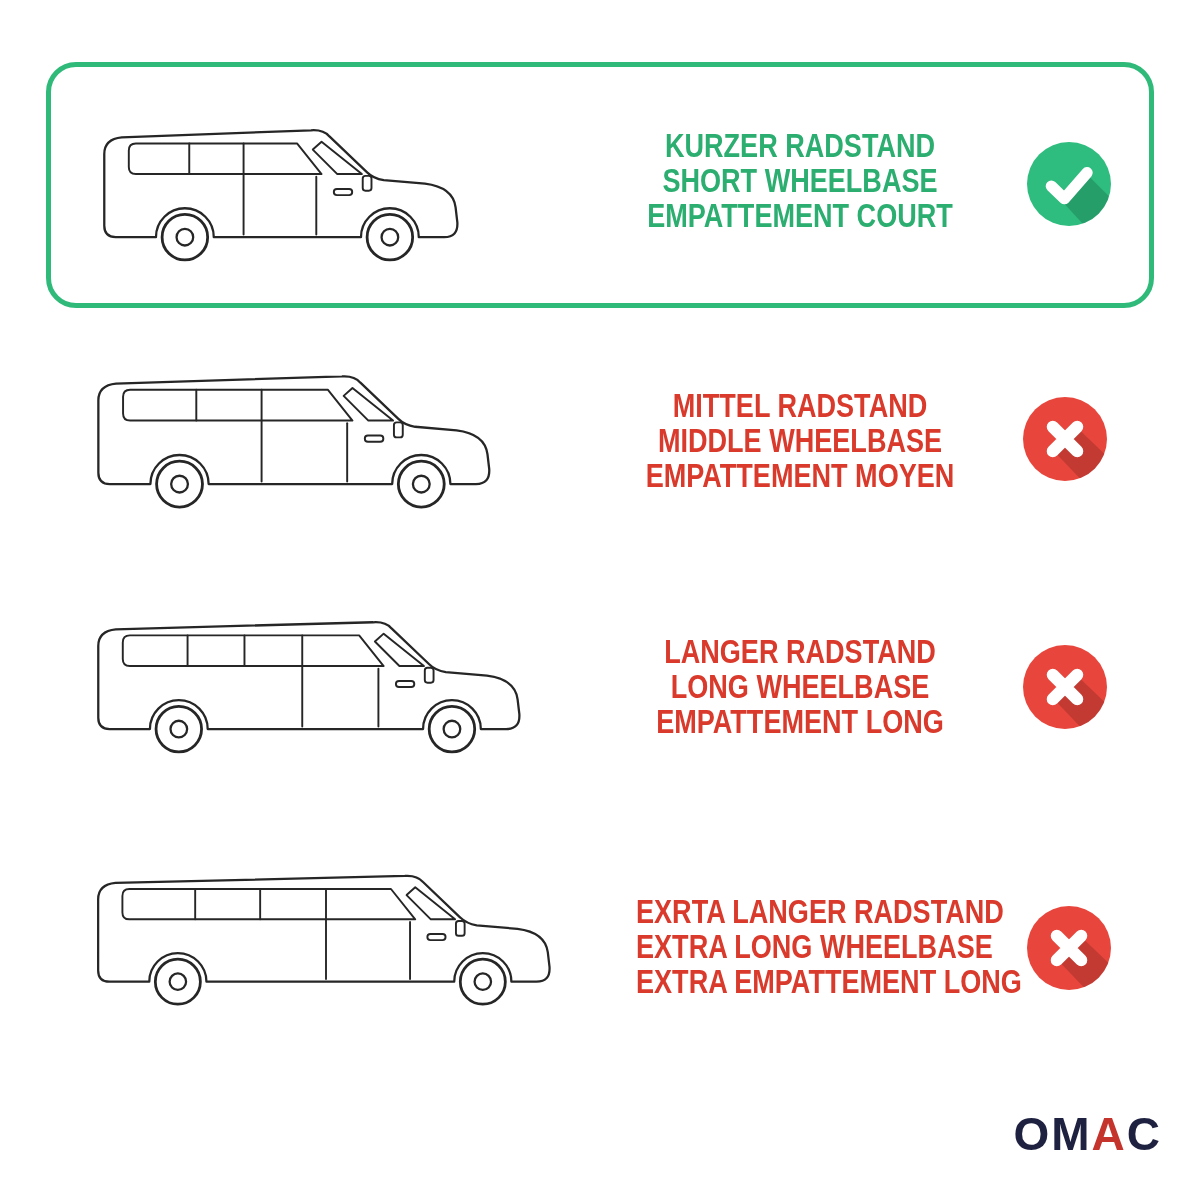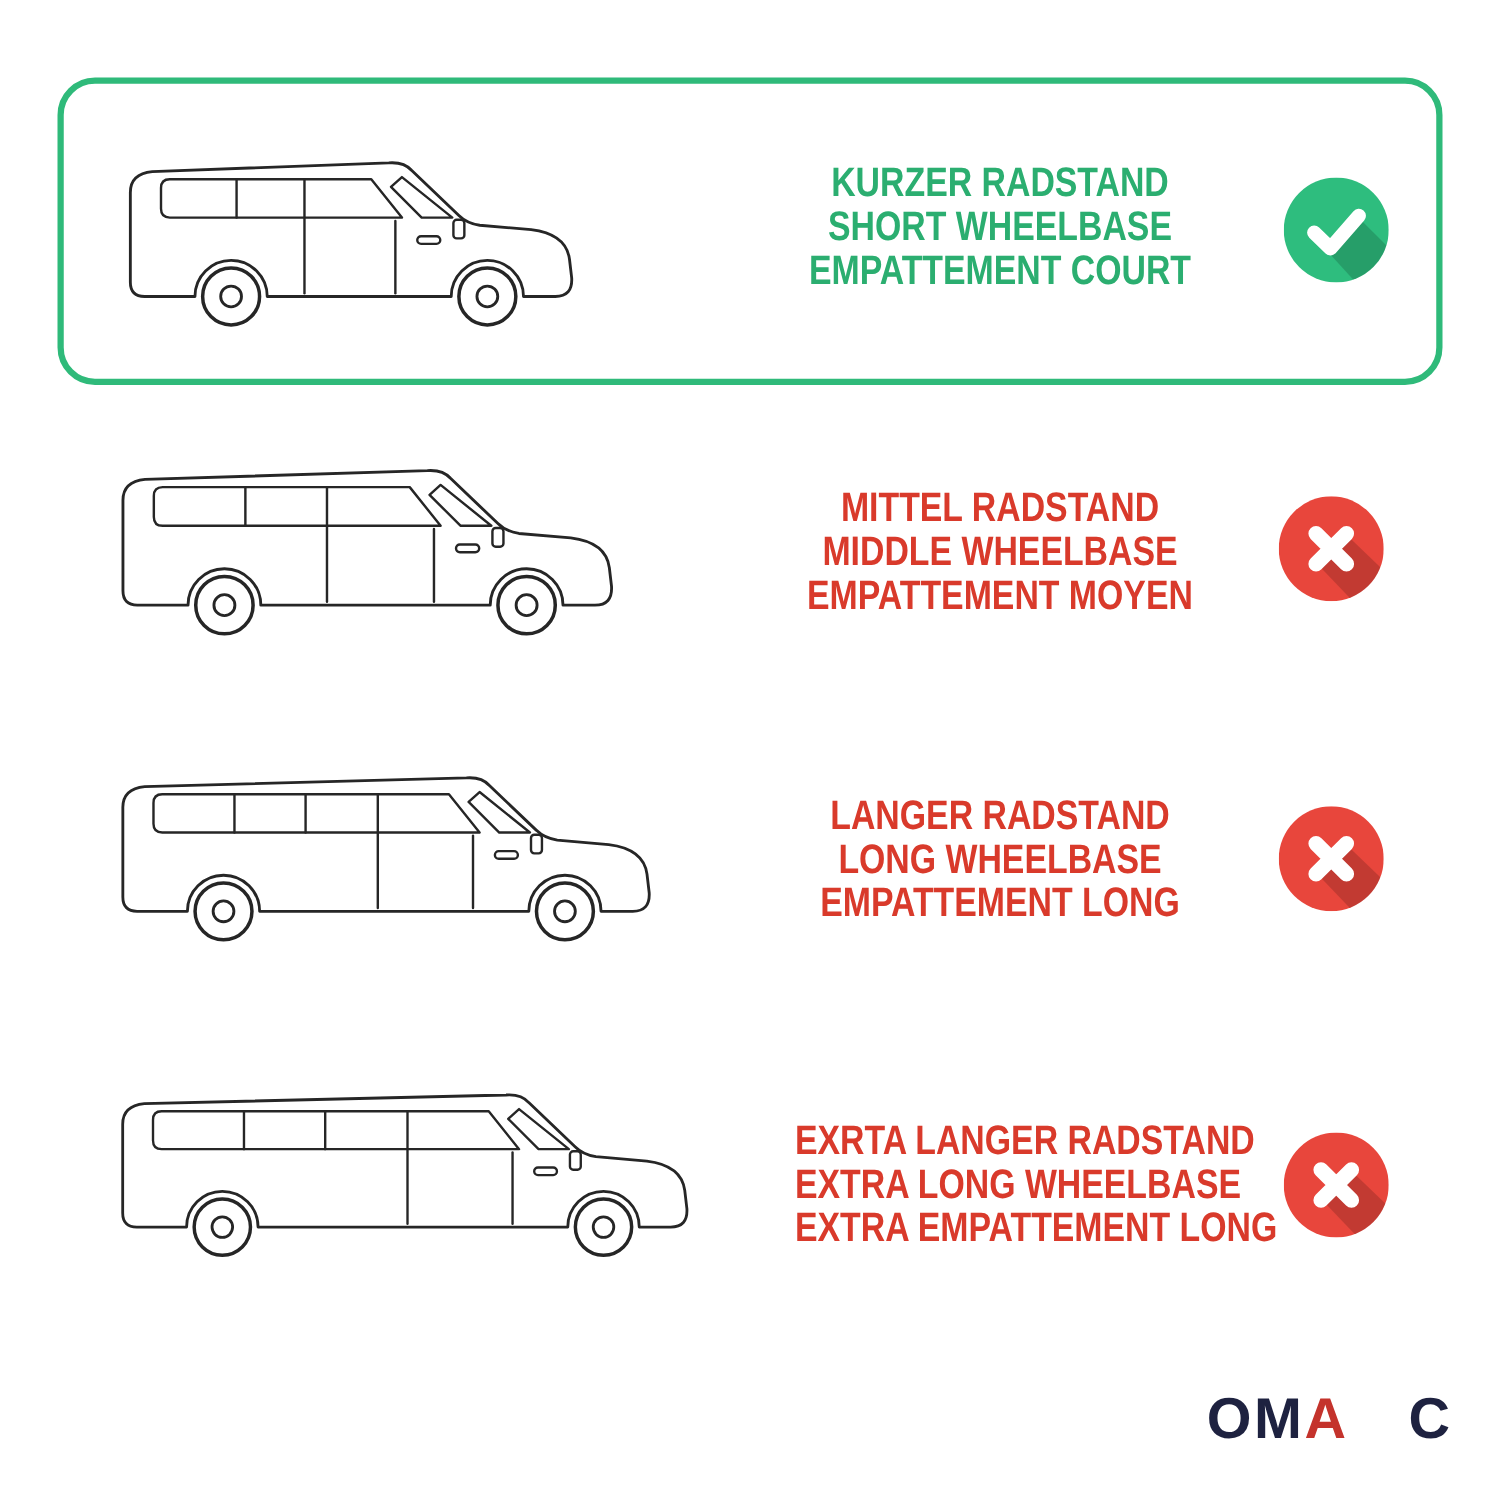--- a/index.html
+++ b/index.html
@@ -32,21 +32,21 @@
   .status{position:absolute;width:84px;height:84px;}
   .status svg{width:100%;height:100%;display:block;}
   .ic-0{left:1027px;top:142px;}
   .ic-1{left:1023px;top:397px;}
   .ic-2{left:1023px;top:645px;}
   .ic-3{left:1027px;top:906px;}
   .logo{
     position:absolute;right:38px;bottom:26px;
     font-size:46px;font-weight:700;letter-spacing:2px;line-height:1;
   }
-  .logo .navy{color:var(--logo-navy,#1e2240);margin-left:48px;}
+  .logo .navy{color:var(--logo-navy,#1e2240);}
   .logo .red{color:var(--logo-red,#c4332c);}
 </style>
 </head>
 <body>
 
 <div class="canvas">
 
   <div class="select-frame"></div>
 
   <div class="van van-0">

